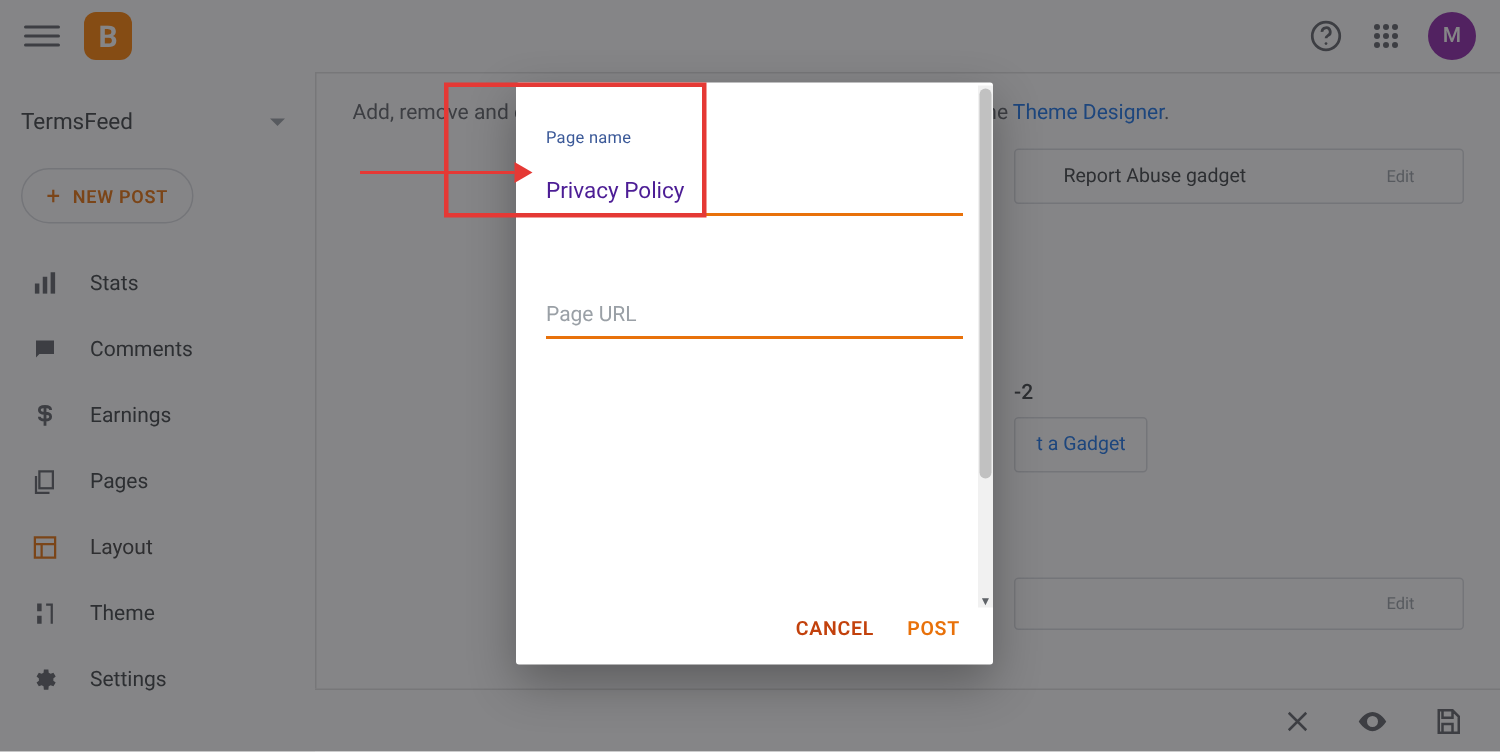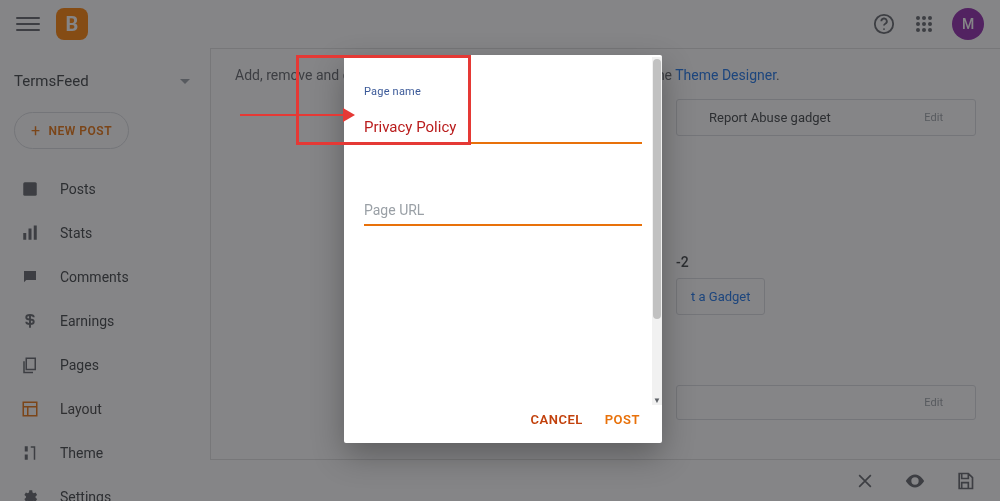--- a/index.html
+++ b/index.html
@@ -45,21 +45,21 @@
 
   
   .dialog { position: absolute; left: 344px; top: 55px; width: 318px; height: 388px; background: #fff; border-radius: 2px; box-shadow: 0 12px 32px rgba(0,0,0,.3); display: flex; flex-direction: column; }
   .dscroll { width: 10px; position: absolute; right: 0; top: 2px; bottom: 38px; background: #f1f1f1; }
   .dscroll .thumb { position: absolute; left: 1px; right: 1px; top: 2px; height: 260px; background: #c1c1c1; border-radius: 4px; }
   .dscroll .arrow { position: absolute; left: 0; right: 0; height: 10px; display:flex; align-items:center; justify-content:center; font-size:8px; color:#5f6368;}
   .dscroll .arrow.bot { bottom: 0; }
   .dlg-body { flex: 1; padding: 30px 20px 0 20px; }
   .field { margin-bottom: 58px; }
   .field-label { font-size: 11px; color: #3b5998; margin-bottom: 16px; letter-spacing: .2px; }
-  .field-input { width: 100%; border: none; border-bottom: 2px solid #e8710a; font-size: 15px; padding: 4px 0 6px; outline: none; color: #b91c1c; }
+  .field-input { width: 100%; border: none; border-bottom: 2px solid #e8710a; font-size: 15px; padding: 4px 0 6px; outline: none; color: #4c1d95; }
   .field2-label { font-size: 14px; color: #9aa0a6; padding-bottom: 6px; border-bottom: 2px solid #e8710a; width: 100%; }
   .dlg-actions { height: 48px; display: flex; align-items: center; justify-content: flex-end; gap: 22px; padding: 0 22px; }
   .btn-flat { font-size: 13px; font-weight: 600; letter-spacing: .5px; cursor: pointer; }
   .btn-cancel { color: #c2410c; }
   .btn-save { color: #e8710a; }
 
   
   .anno-box { position: absolute; left: 296px; top: 55px; width: 175px; height: 90px; border: 3px solid #e53935; pointer-events: none; }
   .anno-arrow { position: absolute; left: 240px; top: 108px; width: 115px; height: 14px; pointer-events: none; }
   .anno-arrow .line { position: absolute; top: 6px; left: 0; right: 12px; height: 2px; background: #e53935; }
@@ -106,28 +106,20 @@
   <div class="sidebar">
     <div class="blog-select">
       <span>TermsFeed</span>
       <span class="caret"></span>
     </div>
     <div class="newpost">
       <span style="font-size:16px;font-weight:400;">+</span>
       <span>NEW POST</span>
     </div>
 
-    <div class="nav-item">
-      <span class="nav-ic">
-          <svg width="18" height="18" viewBox="0 0 24 24" fill="currentColor">
-            <rect x="3" y="3" width="18" height="18" rx="2"></rect>
-          </svg>
-        </span>
-      <span>Posts</span>
-    </div>
     <div class="nav-item">
       <span class="nav-ic">
           <svg width="18" height="18" viewBox="0 0 24 24" fill="currentColor">
             <rect x="3" y="12" width="4" height="9"></rect>
             <rect x="10" y="6" width="4" height="15"></rect>
             <rect x="17" y="2" width="4" height="19"></rect>
           </svg>
         </span>
       <span>Stats</span>
     </div>

